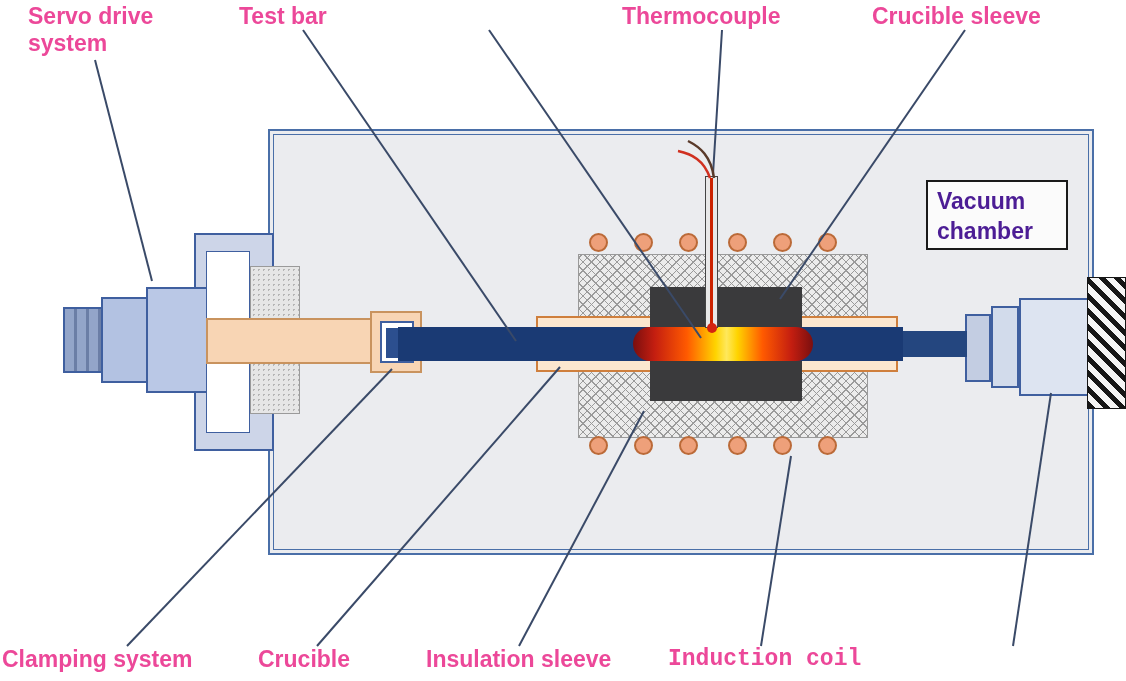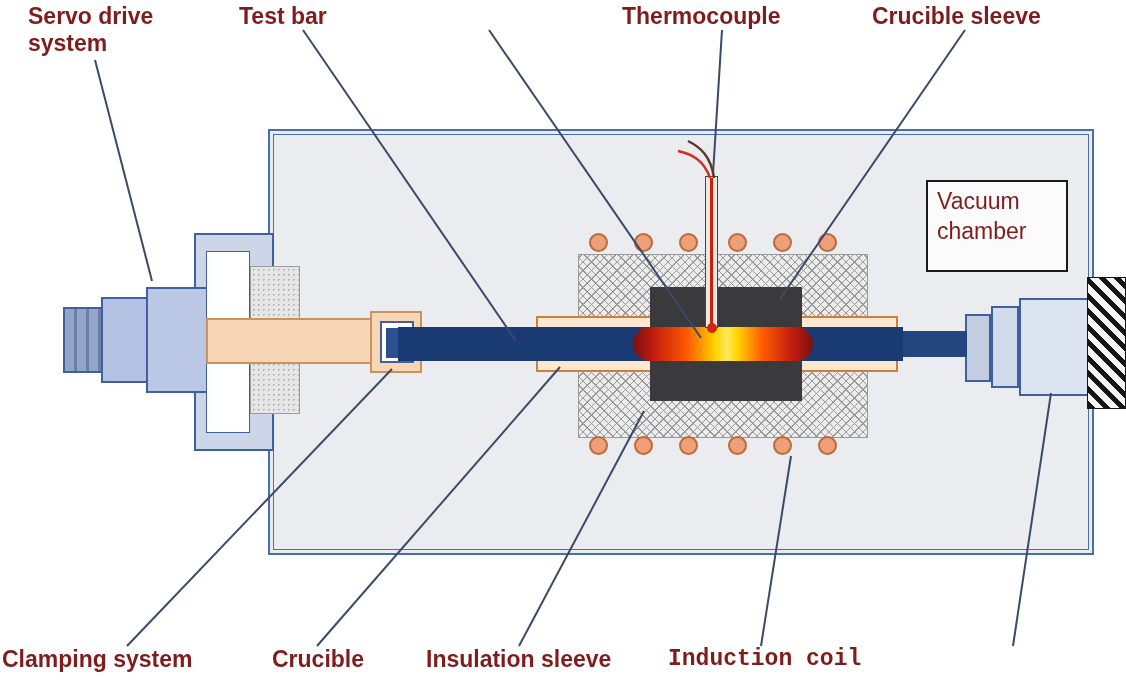--- a/index.html
+++ b/index.html
@@ -3,21 +3,21 @@
 <meta charset="utf-8">
 <style>
   html,body{margin:0;padding:0;background:#ffffff;}
   .canvas{
     position:relative;width:1126px;height:681px;background:#ffffff;
     font-family:"Liberation Sans", sans-serif;overflow:hidden;
   }
   .abs{position:absolute;box-sizing:border-box;}
   .lbl{
     position:absolute;font-weight:700;font-size:23px;line-height:27px;
-    color:#7f1d1d;white-space:nowrap;z-index:10;
+    color:#ec4899;white-space:nowrap;z-index:10;
   }
   .lbl.wrap{white-space:normal;}
   
   .chamber{
     left:268px;top:129px;width:826px;height:426px;
     background:#ebecef;border:2px solid #4a6fa8;z-index:1;
   }
   .chamber-inner{
     position:absolute;left:3px;top:3px;right:3px;bottom:3px;
     border:1.5px solid #4a6fa8;
@@ -69,23 +69,23 @@
   
   .sensorA{left:965px;top:314px;width:26px;height:68px;background:#c3cde2;border:2px solid #3f5f9f;z-index:3;}
   .sensorB{left:991px;top:306px;width:28px;height:82px;background:#d2dbeb;border:2px solid #3f5f9f;z-index:3;}
   .sensorC{left:1019px;top:298px;width:70px;height:98px;background:#dde4f1;border:2px solid #3f5f9f;z-index:3;}
   .wallhatch{
     left:1087px;top:277px;width:39px;height:132px;
     background:repeating-linear-gradient(45deg, #161616 0 5px, #f5f5f5 5px 11px);
     border:1.5px solid #161616;z-index:4;
   }
   .vacbox{
-    left:926px;top:180px;width:142px;height:92px;background:#fbfbfb;
+    left:926px;top:180px;width:142px;height:70px;background:#fbfbfb;
     border:2.5px solid #1a1a1a;z-index:5;padding:4px 9px;
-    font-weight:400;font-size:23px;line-height:30px;color:#7f1d1d;
+    font-weight:700;font-size:23px;line-height:30px;color:#4c1d95;
   }
   .overlay{position:absolute;left:0;top:0;width:1126px;height:681px;z-index:50;pointer-events:none;}
 </style>
 </head>
 <body>
 
 <div class="canvas">
 
   <div class="abs chamber">
     <div class="chamber-inner"></div>
@@ -135,21 +135,21 @@
 
   <div class="abs vacbox">
     <span>Vacuum chamber</span>
   </div>
 
   <div class="lbl wrap" style="left:28px;top:3px;width:155px;">Servo drive system</div>
   <div class="lbl" style="left:239px;top:3px;">Test bar</div>
   <div class="lbl" style="left:622px;top:3px;text-align:right;">Thermocouple</div>
   <div class="lbl" style="left:872px;top:3px;">Crucible sleeve</div>
   <div class="lbl" style="left:2px;top:646px;">Clamping system</div>
-  <div class="lbl" style="left:272px;top:646px;">Crucible</div>
+  <div class="lbl" style="left:258px;top:646px;">Crucible</div>
   <div class="lbl" style="left:426px;top:646px;">Insulation sleeve</div>
   <div class="lbl" style="left:668px;top:646px;font-family:Liberation Mono, monospace;">Induction coil</div>
 
   <svg class="overlay" viewBox="0 0 1126 681" xmlns="http://www.w3.org/2000/svg">
     <g stroke="#3a4a68" stroke-width="2" fill="none">
       <line x1="95" y1="60" x2="152" y2="281"></line>
       <line x1="303" y1="30" x2="516" y2="341"></line>
       <line x1="489" y1="30" x2="701" y2="338"></line>
       <line x1="722" y1="30" x2="713" y2="174"></line>
       <line x1="965" y1="30" x2="780" y2="299"></line>

